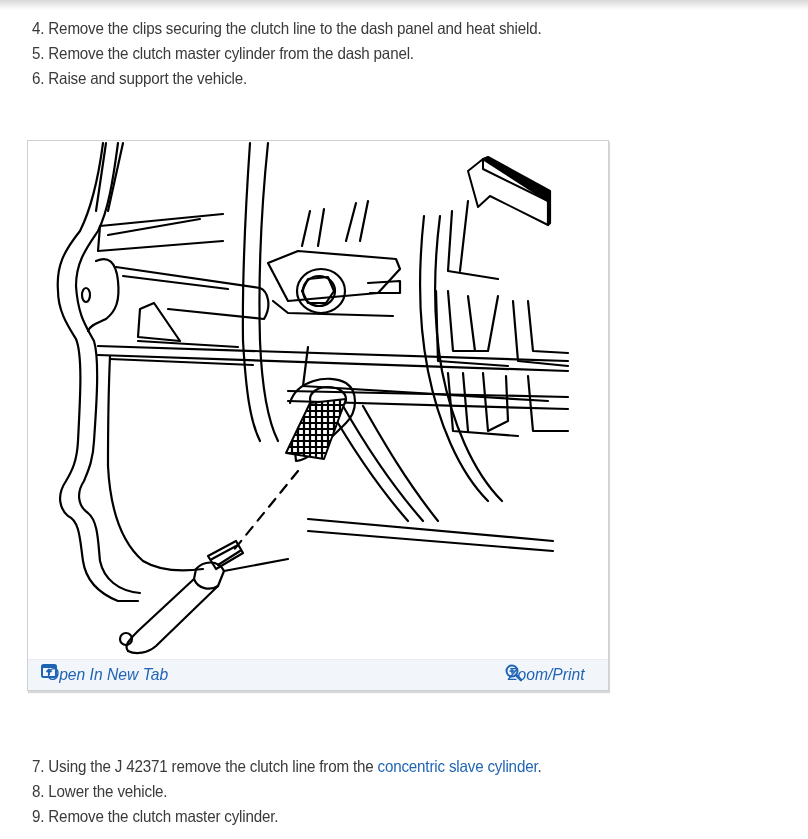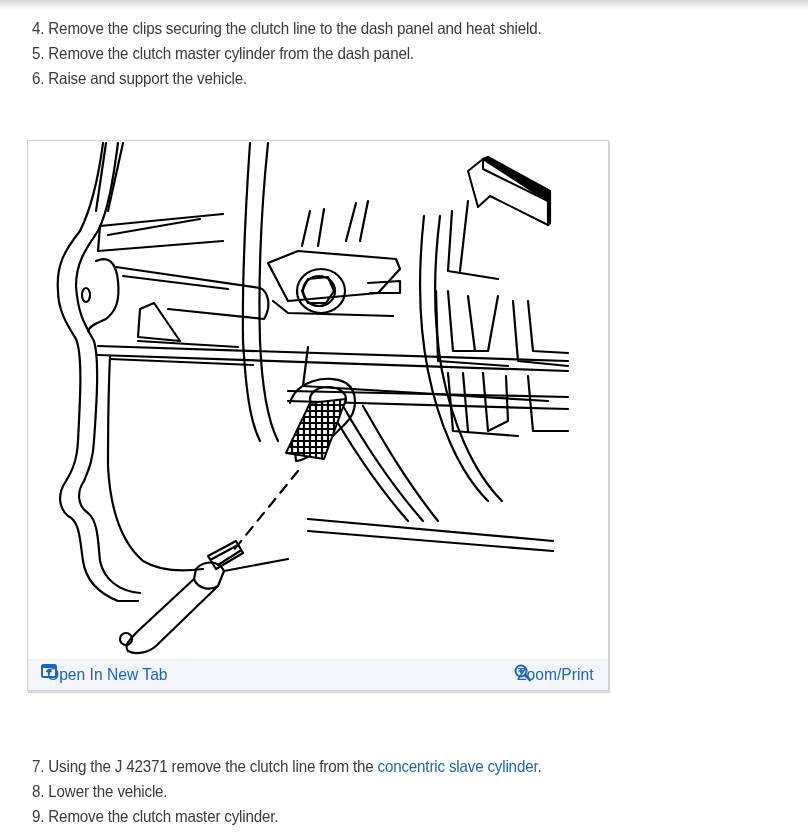--- a/index.html
+++ b/index.html
@@ -61,39 +61,40 @@
     }
     .caption-bar {
       position: absolute;
       left: 0;
       bottom: 0;
       width: 100%;
       height: 31px;
       background: #f2f5fa;
       border-top: 1px solid #e7ebf2;
       box-sizing: border-box;
+      font-style: italic;
     }
     .cap-btn {
       position: absolute;
       top: 4px;
       height: 22px;
       display: flex;
       align-items: center;
       color: #1f64b4;
       font-size: 17px;
       cursor: pointer;
       white-space: nowrap;
     }
     .cap-btn .lbl {
       display: inline-block;
       transform: scaleX(0.92);
       transform-origin: left center;
     }
     .open-tab { left: 13px; }
-    .zoom-print { right: 8px; }
+    .zoom-print { right: 17px; }
     .icon { display: inline-block; margin-right: 6px; }
   </style>
 </head>
 <body>
 
 <div class="top-shadow"></div>
 
 <ol class="steps steps-top">
   <li><span>4.</span> <span>Remove the clips securing the clutch line to the dash panel and heat shield.</span></li>
   <li><span>5.</span> <span>Remove the clutch master cylinder from the dash panel.</span></li>

